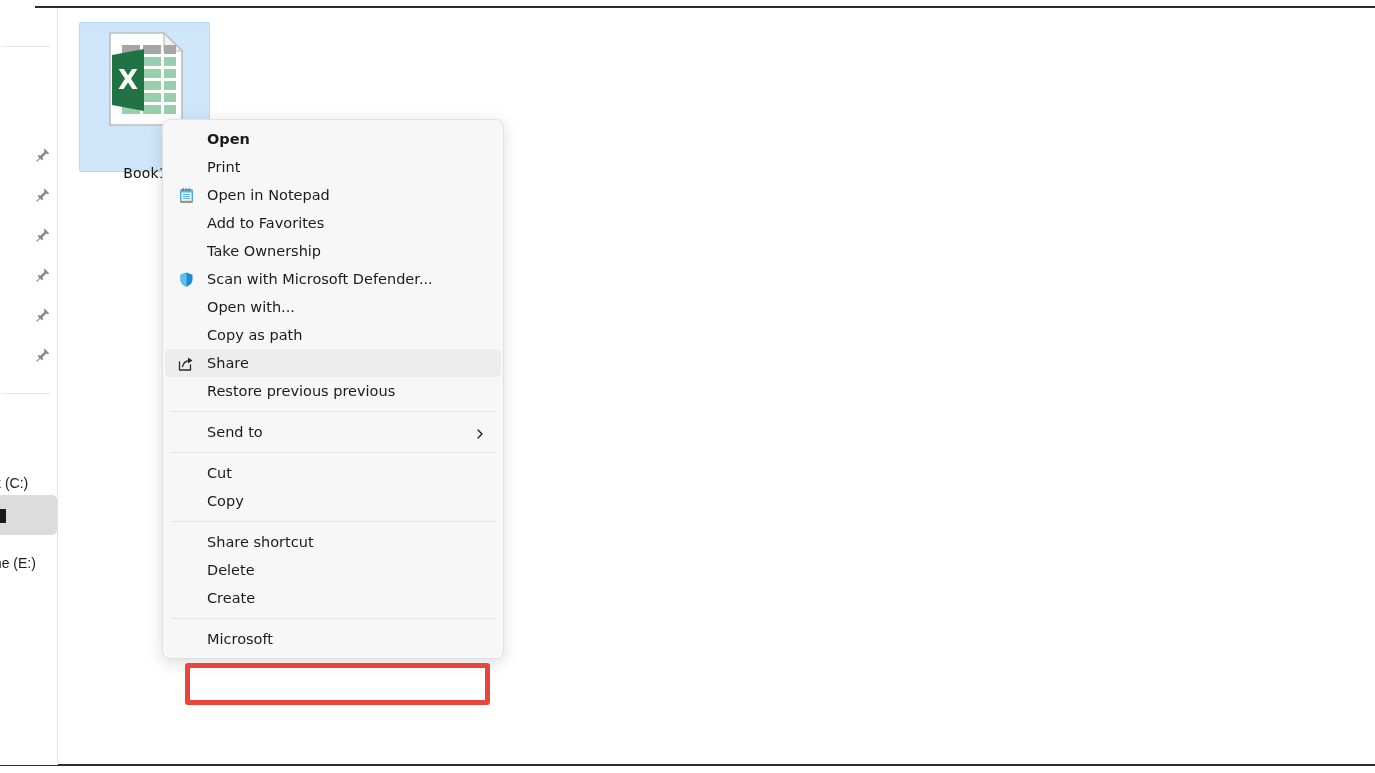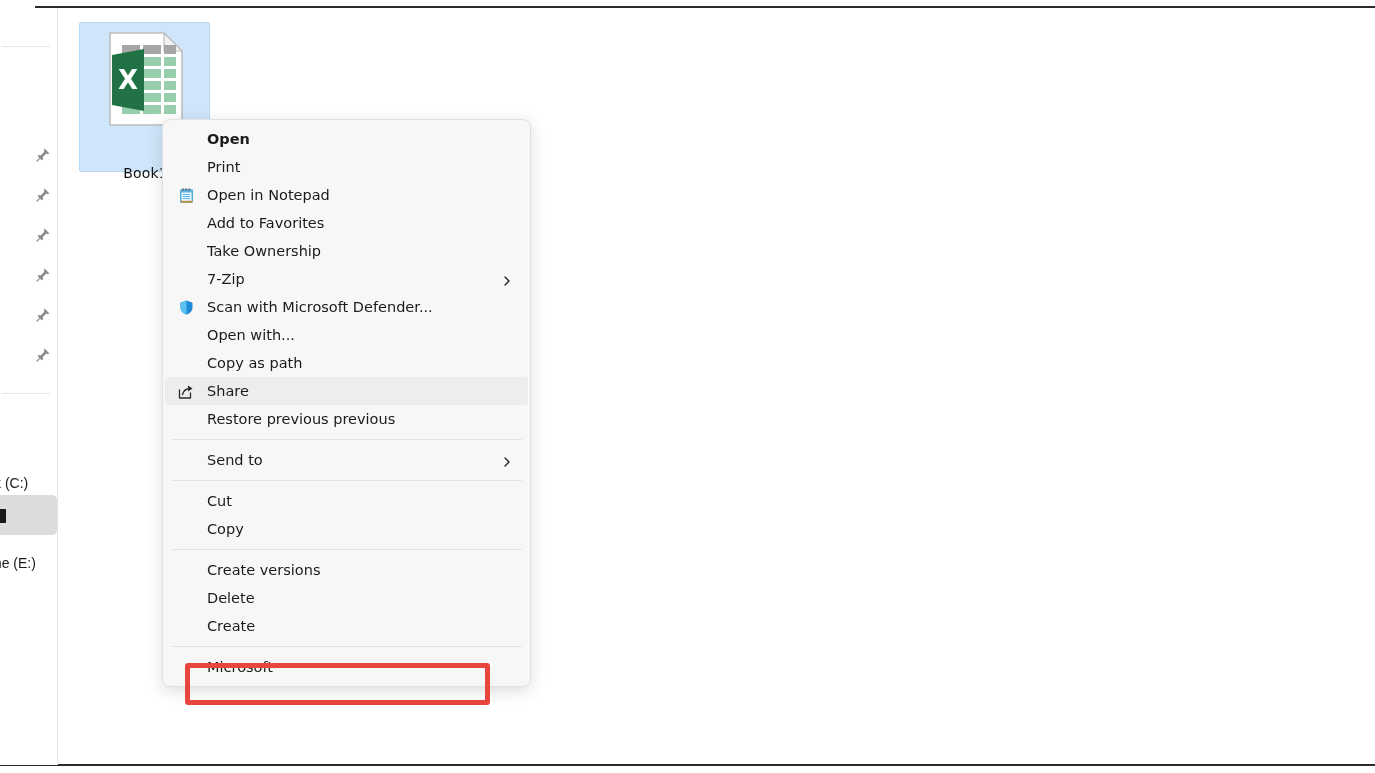--- a/index.html
+++ b/index.html
@@ -147,21 +147,21 @@
     color: #111111;
     font-family: "DejaVu Sans", sans-serif;
     letter-spacing: 0.2px;
   }
 
   
   #context-menu {
     position: absolute;
     left: 162px;
     top: 119px;
-    width: 369px;
+    width: 342px;
     background: #f7f7f7;
     border: 1px solid #e1e1e1;
     border-radius: 8px;
     box-shadow: 0 4px 16px rgba(0,0,0,0.14);
     box-sizing: border-box;
     padding: 4px 0 4px 0;
     overflow: hidden;
   }
   .menu-item {
     position: relative;
@@ -380,28 +380,20 @@
       </div>
 
       <div class="menu-item">
         <span class="mi-label">Add to Favorites</span>
       </div>
 
       <div class="menu-item">
         <span class="mi-label">Take Ownership</span>
       </div>
 
-      <div class="menu-item">
-        <span class="mi-label">7-Zip</span>
-        <span class="mi-chevron">
-          <svg width="10" height="12" viewBox="0 0 10 12" fill="none">
-            <path d="M3 2 L7 6 L3 10" stroke="#1b1b1b" stroke-width="1.3" stroke-linecap="round" stroke-linejoin="round"></path>
-          </svg>
-        </span>
-      </div>
 
       <div class="menu-item">
         <span class="mi-icon">
           <svg width="17" height="17" viewBox="0 0 17 17">
             <path d="M8.5 1.5 L14.5 3.8 V8.5 C14.5 12 11.8 14.6 8.5 15.6 C5.2 14.6 2.5 12 2.5 8.5 V3.8 Z" fill="#1e8ad6"></path>
             <path d="M8.5 1.5 L8.5 15.6 C5.2 14.6 2.5 12 2.5 8.5 V3.8 Z" fill="#5bc0f0"></path>
           </svg>
         </span>
         <span class="mi-label">Scan with Microsoft Defender...</span>
       </div>
@@ -452,21 +444,21 @@
       </div>
       <div class="menu-item">
         <span class="mi-label">Copy</span>
       </div>
     </div>
 
     <div class="menu-sep"></div>
 
     <div class="menu-group">
       <div class="menu-item">
-        <span class="mi-label">Create versions</span>
+        <span class="mi-label">Share shortcut</span>
       </div>
       <div class="menu-item">
         <span class="mi-label">Delete</span>
       </div>
       <div class="menu-item">
         <span class="mi-label">Create</span>
       </div>
     </div>
 
     <div class="menu-sep"></div>

